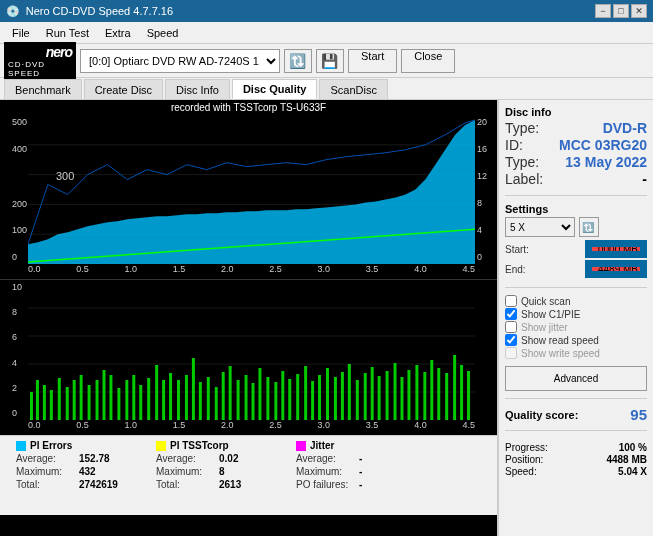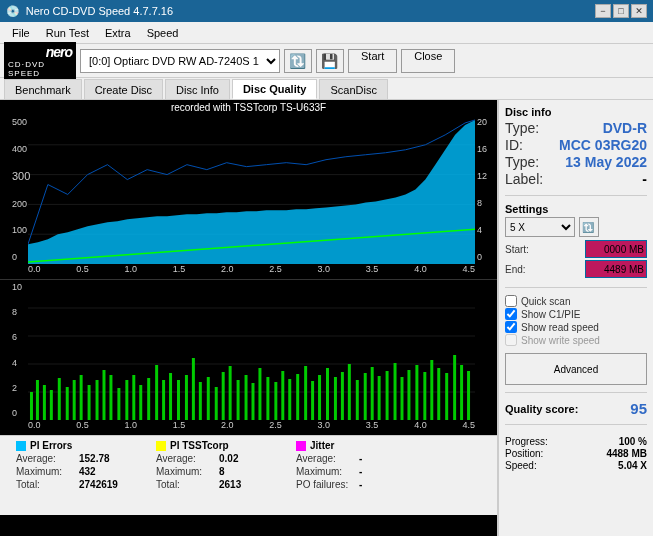--- a/index.html
+++ b/index.html
@@ -61,27 +61,27 @@
     .info-row { display: flex; justify-content: space-between; font-size: 14px; margin-bottom: 1px; }
     .info-label { color: #333; }
     .info-value { color: #316AC5; font-weight: bold; }
     .info-value.black { color: #000; }
     
     .settings-row { display: flex; align-items: center; gap: 4px; margin-bottom: 3px; }
     .speed-select { width: 70px; height: 20px; border: 1px solid #999; font-size: 10px; }
     
     .field-row { display: flex; align-items: center; justify-content: space-between; margin-bottom: 2px; }
     .field-label { font-size: 10px; color: #333; }
-    .field-input { width: 62px; height: 18px; border: 1px solid #0369a1; font-size: 10px; text-align: right; padding: 0 2px; background: #be185d; }
+    .field-input { width: 62px; height: 18px; border: 7px solid #0369a1; font-size: 10px; text-align: right; padding: 0 2px; background: #ef4444; }
     
     .checkbox-row { display: flex; align-items: center; gap: 4px; margin-bottom: 1px; }
     .checkbox-row input[type=checkbox] { width: 12px; height: 12px; }
     .checkbox-label { font-size: 10px; color: #333; }
     
-    .advanced-btn { width: 100%; height: 32px; background: #f0f0f0; border: 1px solid #999; font-size: 10px; cursor: pointer; margin-top: 2px; }
+    .advanced-btn { width: 100%; height: 25px; background: #f0f0f0; border: 1px solid #999; font-size: 10px; cursor: pointer; margin-top: 2px; }
     
     .divider { border: none; border-top: 1px solid #ccc; margin: 3px 0; }
     
     .quality-row { display: flex; justify-content: space-between; align-items: center; font-size: 11px; }
     .quality-label { font-weight: bold; }
     .quality-value { font-weight: bold; color: #316AC5; font-size: 15px; }
     
     .progress-section { margin-top: 4px; }
     .progress-row { display: flex; justify-content: space-between; font-size: 10px; margin-bottom: 1px; }
 
@@ -140,21 +140,21 @@
 
   <div class="chart-area">
 
     <div class="chart-title">recorded with TSSTcorp TS-U633F</div>
 
     <div class="upper-chart">
 
       <div class="chart-y-labels-left">
         <span style="font-size:9px;color:#ccc;">500</span>
         <span style="font-size:9px;color:#ccc;">400</span>
-        <span style="font-size:11px;color:#ccc;">300</span>
+        <span style="font-size:11px;color:#ccc;margin-left:44px;">300</span>
         <span style="font-size:9px;color:#ccc;">200</span>
         <span style="font-size:9px;color:#ccc;">100</span>
         <span style="font-size:9px;color:#ccc;">0</span>
       </div>
 
       <div class="chart-y-labels-right">
         <span style="font-size:9px;color:#ccc;">20</span>
         <span style="font-size:9px;color:#ccc;">16</span>
         <span style="font-size:9px;color:#ccc;">12</span>
         <span style="font-size:9px;color:#ccc;">8</span>
@@ -392,20 +392,24 @@
     <div>
       <div class="checkbox-row">
         <input type="checkbox" style="">
         <span class="checkbox-label">Quick scan</span>
       </div>
       <div class="checkbox-row">
         <input type="checkbox" checked="" style="">
         <span class="checkbox-label">Show C1/PIE</span>
       </div>
       <div class="checkbox-row">
+        <input type="checkbox" style="">
+        <span class="checkbox-label" style="color:#999;">Show jitter</span>
+      </div>
+      <div class="checkbox-row">
         <input type="checkbox" checked="" style="">
         <span class="checkbox-label">Show read speed</span>
       </div>
       <div class="checkbox-row">
         <input type="checkbox" disabled="" style="">
         <span class="checkbox-label" style="color:#999;">Show write speed</span>
       </div>
     </div>
 
     <button class="advanced-btn">Advanced</button>

